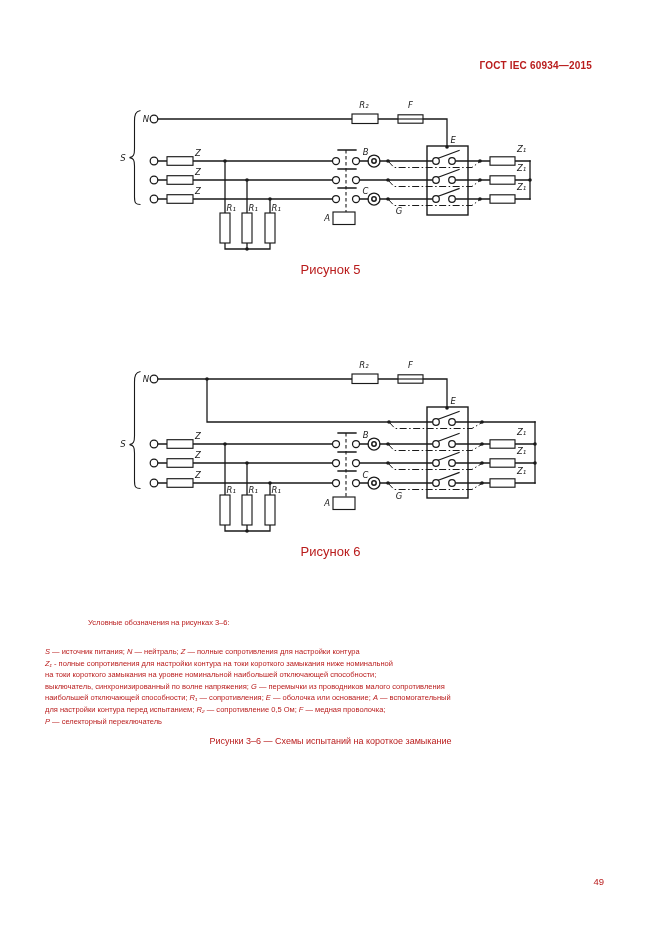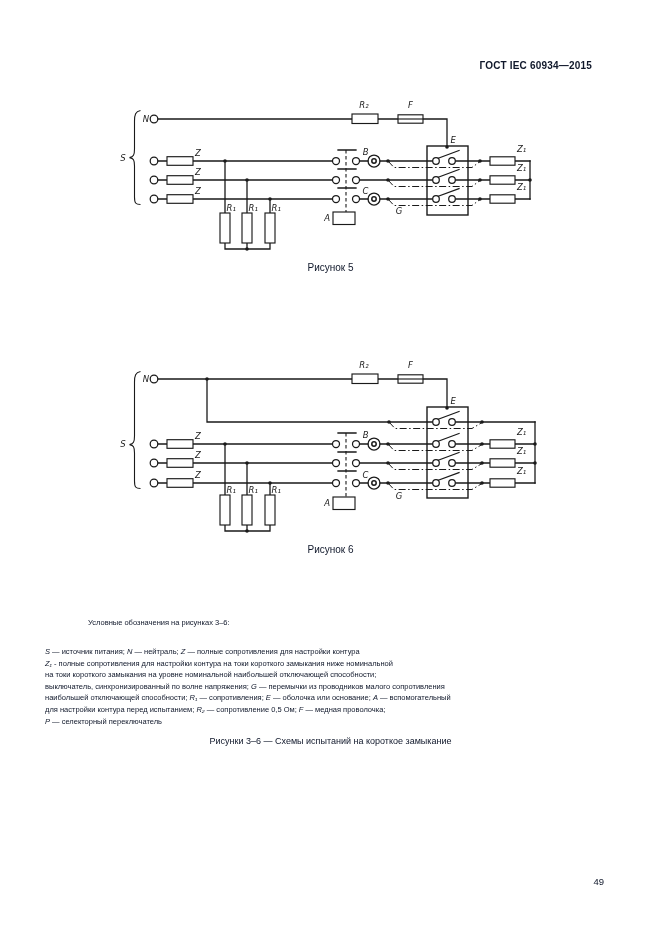--- a/index.html
+++ b/index.html
@@ -1,40 +1,40 @@
 <!DOCTYPE html>
 <html><head>
 <meta charset="utf-8">
 <style>
   html,body{margin:0;padding:0;background:#ffffff;}
   .page{
     position:relative;
     width:661px;height:936px;
     background:#ffffff;
     font-family:"Liberation Sans","DejaVu Sans",sans-serif;
-    color:#0f172a;
+    color:#b91c1c;
     overflow:hidden;
   }
   .doc-header{
     position:absolute;top:60px;right:69px;
     font-size:10px;font-weight:bold;letter-spacing:.2px;
   }
   .fig-svg{position:absolute;left:110px;}
   #fig5-svg{top:95px;width:445px;height:165px;}
   #fig6-svg{top:355px;width:445px;height:185px;}
   svg text{
     font-family:"DejaVu Sans","Liberation Sans",sans-serif;
     font-style:italic;
     font-size:8.5px;
     fill:#1a1a1a;
     stroke:none;
   }
   .caption{
     position:absolute;left:0;width:661px;text-align:center;
-    font-size:10px;
+    font-size:13px;
   }
   #cap5{top:262px;}
   #cap6{top:544px;}
   .legend-intro{
     position:absolute;left:88px;top:618px;
     font-size:7.5px;
   }
   .legend-lines{
     position:absolute;left:45px;top:646px;width:571px;
     text-align:left;font-size:7.5px;line-height:11.6px;

